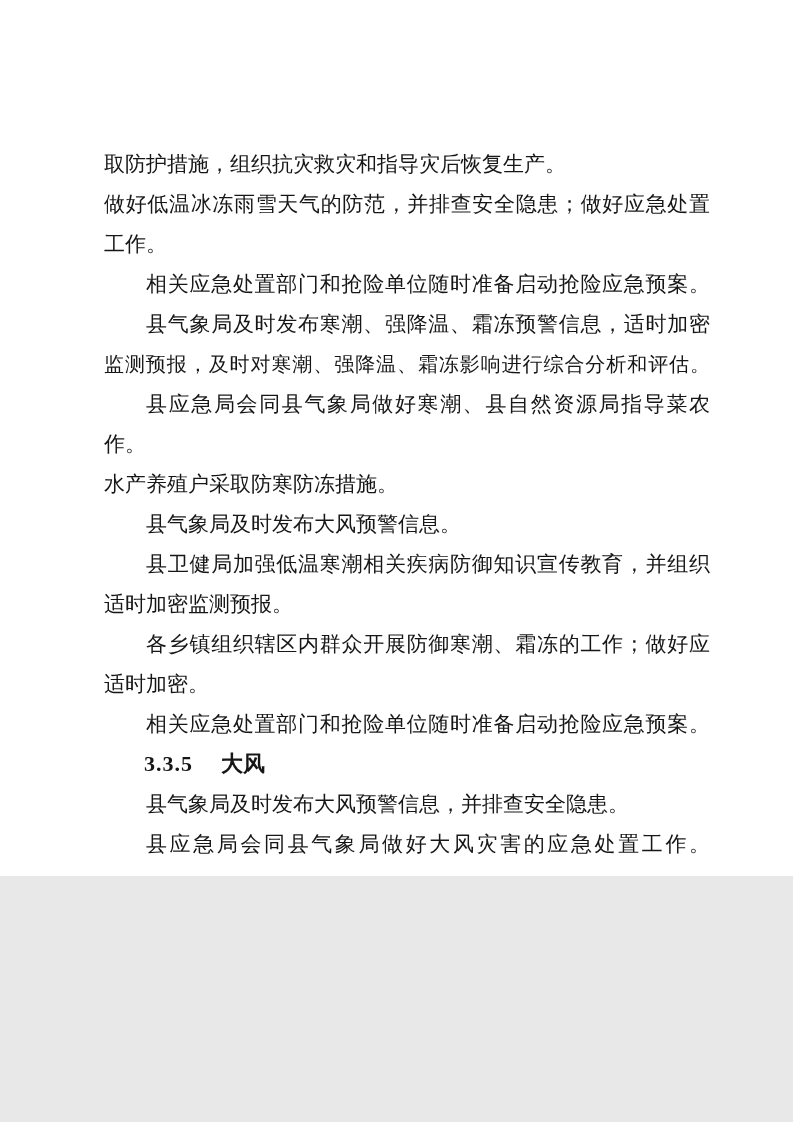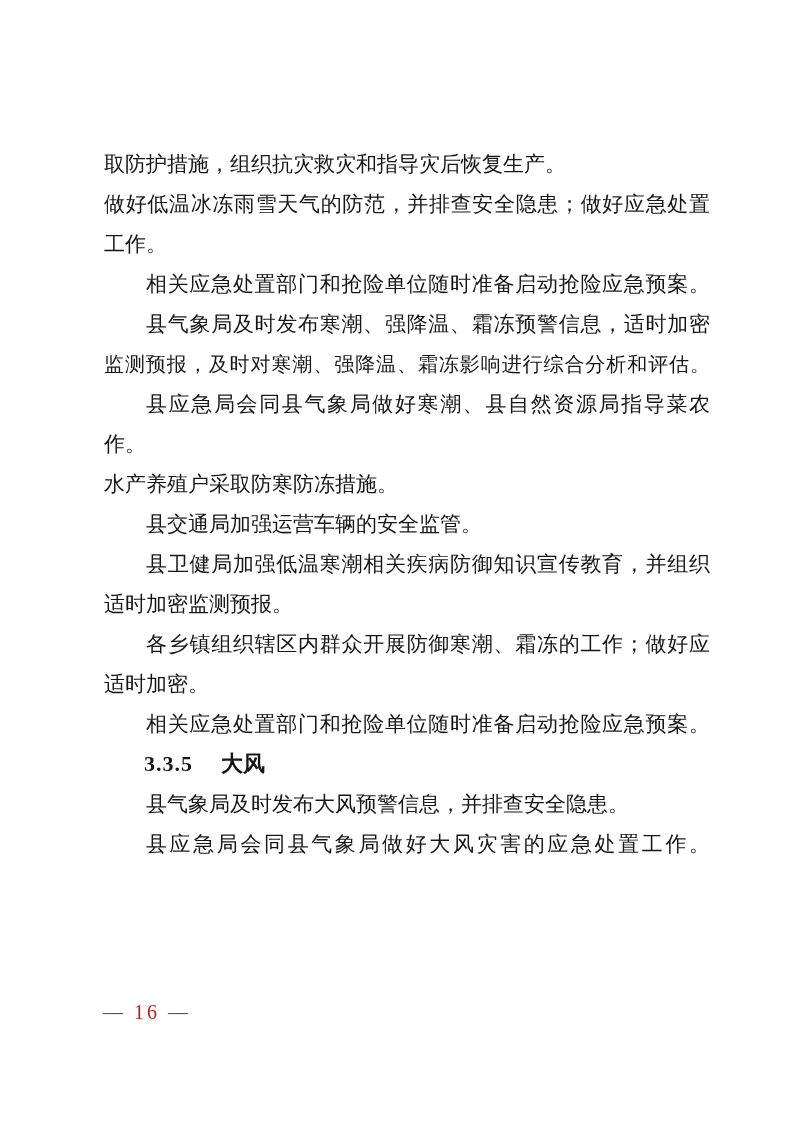--- a/index.html
+++ b/index.html
@@ -3,21 +3,21 @@
 <meta charset="utf-8">
 <style>
   html, body {
     margin: 0;
     padding: 0;
     background: #e8e8e8;
   }
   .page {
     position: relative;
     width: 793px;
-    height: 1122px;
+    height: 876px;
     margin: 0 auto;
     background: #ffffff;
     overflow: hidden;
     font-family: "Liberation Serif", "DejaVu Serif", serif;
     color: #161616;
   }
   .content {
     position: absolute;
     left: 104px;
     top: 144px;
@@ -70,21 +70,21 @@
     <div class="line justify">做好低温冰冻雨雪天气的防范，并排查安全隐患；做好应急处置</div>
     <div class="line">工作。</div>
     <div class="line indent justify">相关应急处置部门和抢险单位随时准备启动抢险应急预案。</div>
 
 
     <div class="line indent justify">县气象局及时发布寒潮、强降温、霜冻预警信息，适时加密</div>
     <div class="line justify tight">监测预报，及时对寒潮、强降温、霜冻影响进行综合分析和评估。</div>
     <div class="line indent justify">县应急局会同县气象局做好寒潮、县自然资源局指导菜农</div>
     <div class="line">作。</div>
     <div class="line">水产养殖户采取防寒防冻措施。</div>
-    <div class="line indent">县交通局加强运营车辆的安全监管。</div>
+    <div class="line indent">县气象局及时发布大风预警信息。</div>
     <div class="line indent justify">县卫健局加强低温寒潮相关疾病防御知识宣传教育，并组织</div>
     <div class="line">适时加密监测预报。</div>
     <div class="line indent justify">各乡镇组织辖区内群众开展防御寒潮、霜冻的工作；做好应</div>
     <div class="line">适时加密。</div>
     <div class="line indent justify">相关应急处置部门和抢险单位随时准备启动抢险应急预案。</div>
 
     <div class="line heading">
       <span class="hnum">3.3.5</span><span>大风</span>
     </div>
 

